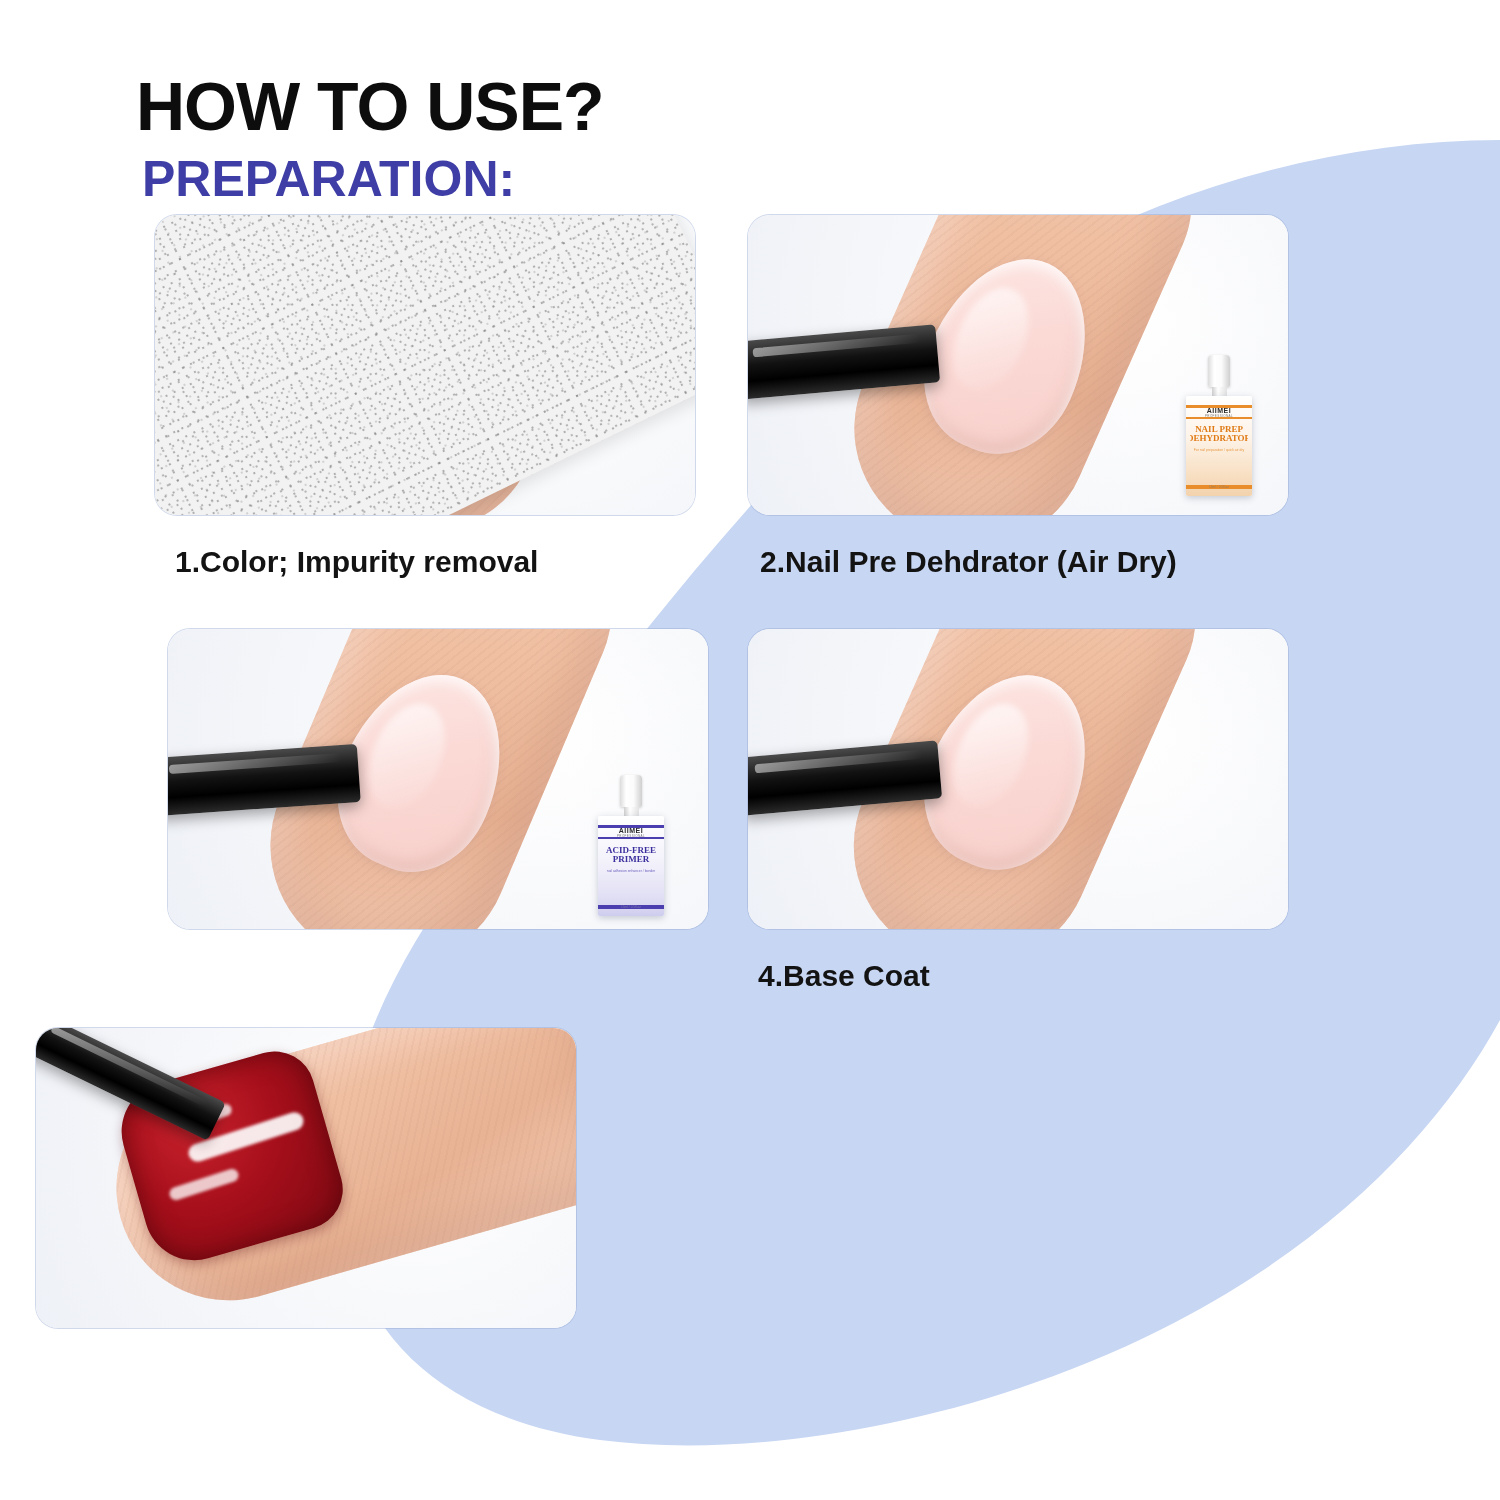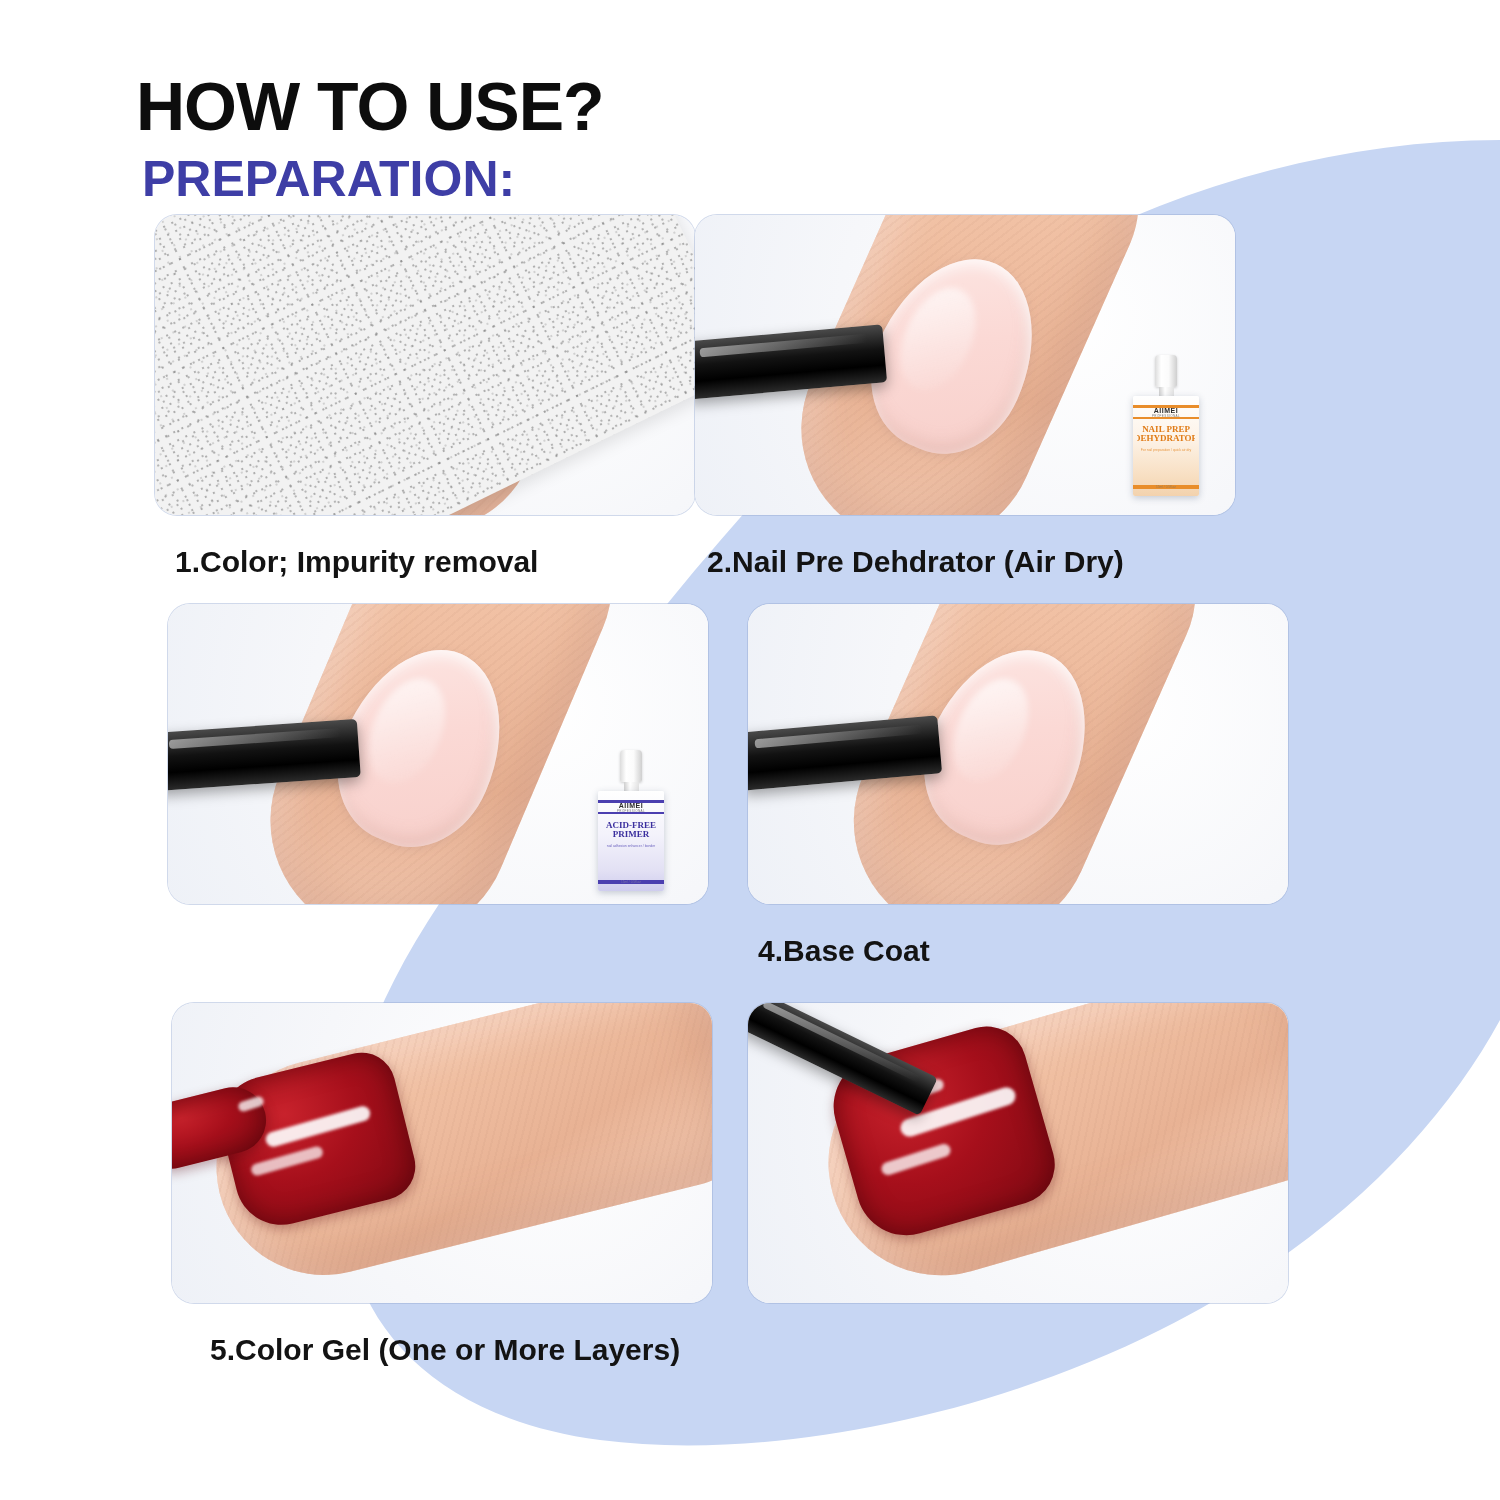--- a/index.html
+++ b/index.html
@@ -27,21 +27,21 @@
     font-family:"Liberation Sans", sans-serif;
   }
 
   
   .steps{
     position:absolute;left:0;top:215px;width:1500px;z-index:4;
   }
   .step-row{display:flex;}
   .step{position:relative;}
   .step.col-a{margin-left:155px;}
-  .step.col-b{}
+  .step.col-b{margin-left:53px;}
 
   .photo{
     width:540px;height:300px;
     border-radius:22px;
     overflow:hidden;
     position:relative;
     background:#fdfdfd;
     box-shadow:0 0 0 1px rgba(150,170,210,.45);
   }
   .photo .inner{position:absolute;inset:0;}
@@ -232,21 +232,21 @@
             </div>
           </div>
         </div>
       </div>
       <div class="caption cap-indent-2">
         <span>2.</span><span>Nail Pre Dehdrator (Air Dry)</span>
       </div>
     </div>
   </div>
 
-  <div class="step-row" style="margin-top:25px;">
+  <div class="step-row" style="margin-top:50px;">
 
     <div class="step col-a" style="margin-left:168px;">
       <div class="photo">
         <div class="inner">
           <div class="bg-soft"></div>
           <div class="finger" style="left:150px;top:-135px;width:240px;height:480px;border-radius:100px 100px 118px 118px;transform:rotate(23deg);"></div>
           <div class="nail" style="left:178px;top:42px;width:152px;height:202px;transform:rotate(23deg);"></div>
           <div class="nail-shine" style="left:205px;top:72px;width:68px;height:110px;transform:rotate(23deg);opacity:.75;"></div>
           <div class="brush" style="left:-14px;top:122px;width:205px;height:58px;transform:rotate(-4deg);"></div>
 
@@ -281,37 +281,20 @@
         </div>
       </div>
       <div class="caption cap-indent-4">
         <span>4.</span><span>Base Coat</span>
       </div>
     </div>
   </div>
 
   <div class="step-row" style="margin-top:35px;">
 
-    <div class="step col-a" style="margin-left:172px;">
-      <div class="photo">
-        <div class="inner">
-          <div class="bg-soft"></div>
-          <div class="finger" style="left:40px;top:20px;width:520px;height:215px;border-radius:110px 50px 50px 110px;transform:rotate(-14deg);"></div>
-
-          <div class="gel" style="left:55px;top:62px;width:180px;height:150px;border-radius:46px 34px 34px 46px;transform:rotate(-14deg);"></div>
-          <div class="gel" style="left:-35px;top:92px;width:130px;height:66px;border-radius:34px;transform:rotate(-14deg);"></div>
-          <div class="gel-shine" style="left:92px;top:116px;width:108px;height:15px;border-radius:8px;transform:rotate(-16deg);"></div>
-          <div class="gel-shine" style="left:78px;top:152px;width:74px;height:12px;border-radius:7px;transform:rotate(-16deg);opacity:.8;"></div>
-          <div class="gel-shine" style="left:66px;top:96px;width:26px;height:10px;border-radius:6px;transform:rotate(-18deg);opacity:.85;"></div>
-        </div>
-      </div>
-      <div class="caption cap-indent-5">
-        <span>5.</span><span>Color Gel (One or More Layers)</span>
-      </div>
-    </div>
 
     <div class="step col-b" style="margin-left:36px;">
       <div class="photo">
         <div class="inner">
           <div class="bg-soft"></div>
           <div class="finger" style="left:75px;top:8px;width:510px;height:225px;border-radius:115px 55px 55px 115px;transform:rotate(-16deg);"></div>
           <div class="gel" style="left:95px;top:38px;width:200px;height:182px;border-radius:50px 40px 40px 50px;transform:rotate(-16deg);"></div>
           <div class="gel-shine" style="left:150px;top:100px;width:120px;height:18px;border-radius:9px;transform:rotate(-18deg);"></div>
           <div class="gel-shine" style="left:132px;top:150px;width:72px;height:13px;border-radius:7px;transform:rotate(-18deg);opacity:.85;"></div>
           <div class="gel-shine" style="left:172px;top:78px;width:24px;height:12px;border-radius:6px;transform:rotate(-20deg);opacity:.9;"></div>

